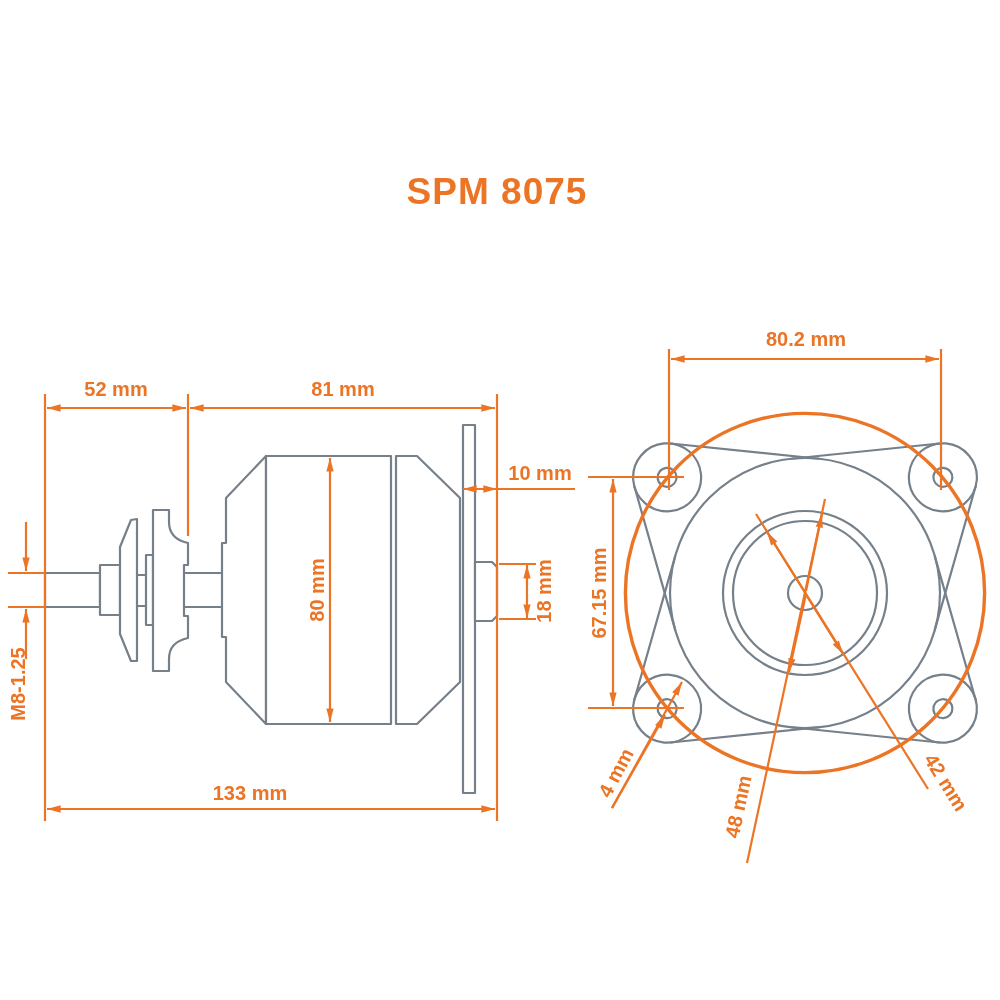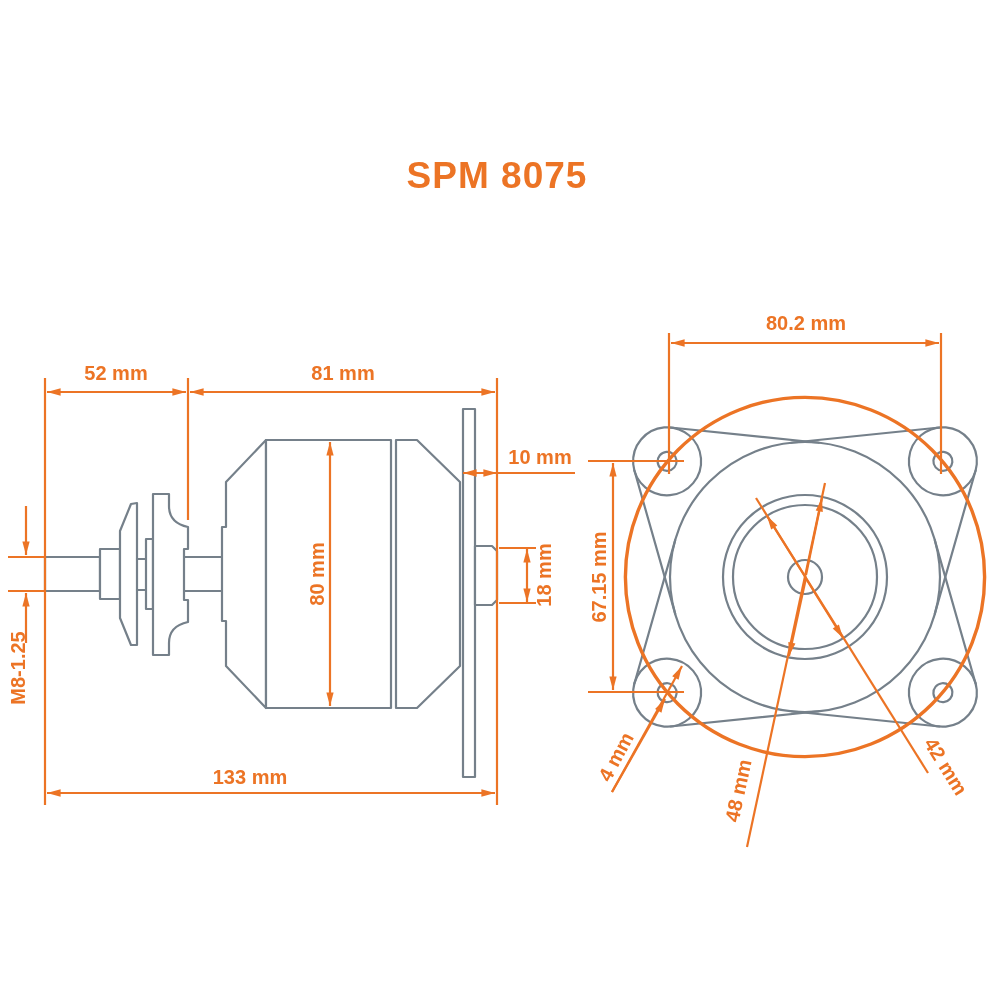--- a/index.html
+++ b/index.html
@@ -1,16 +1,16 @@
 <!DOCTYPE html>
 <html style="--accent: #EC7425; --gray: #75808A;"><head>
 <meta charset="utf-8">
 <style>
   html,body{margin:0;padding:0;background:#ffffff;}
-  .stage{width:1000px;height:964px;position:relative;background:#fff;font-family:"Liberation Sans",sans-serif;}
+  .stage{width:1000px;height:964px;position:relative;background:#fff;font-family:"Liberation Sans",sans-serif;margin-top:16px;}
   .g{stroke:var(--gray,#75808A);stroke-width:2.2;fill:none;stroke-linejoin:round;stroke-linecap:round;}
   .gf{stroke:var(--gray,#75808A);stroke-width:2.2;fill:#ffffff;stroke-linejoin:round;}
   .o{stroke:var(--accent,#EC7425);stroke-width:2.2;fill:none;stroke-linecap:butt;}
   .oc{stroke:var(--accent,#EC7425);stroke-width:3.4;fill:none;}
   .t{fill:var(--accent,#EC7425);font-family:"Liberation Sans",sans-serif;font-weight:bold;font-size:20px;}
   .title{fill:var(--accent,#EC7425);font-family:"Liberation Sans",sans-serif;font-weight:bold;font-size:37px;letter-spacing:1px;}
   .af{fill:var(--accent,#EC7425);}
 </style>
 </head>
 <body>

